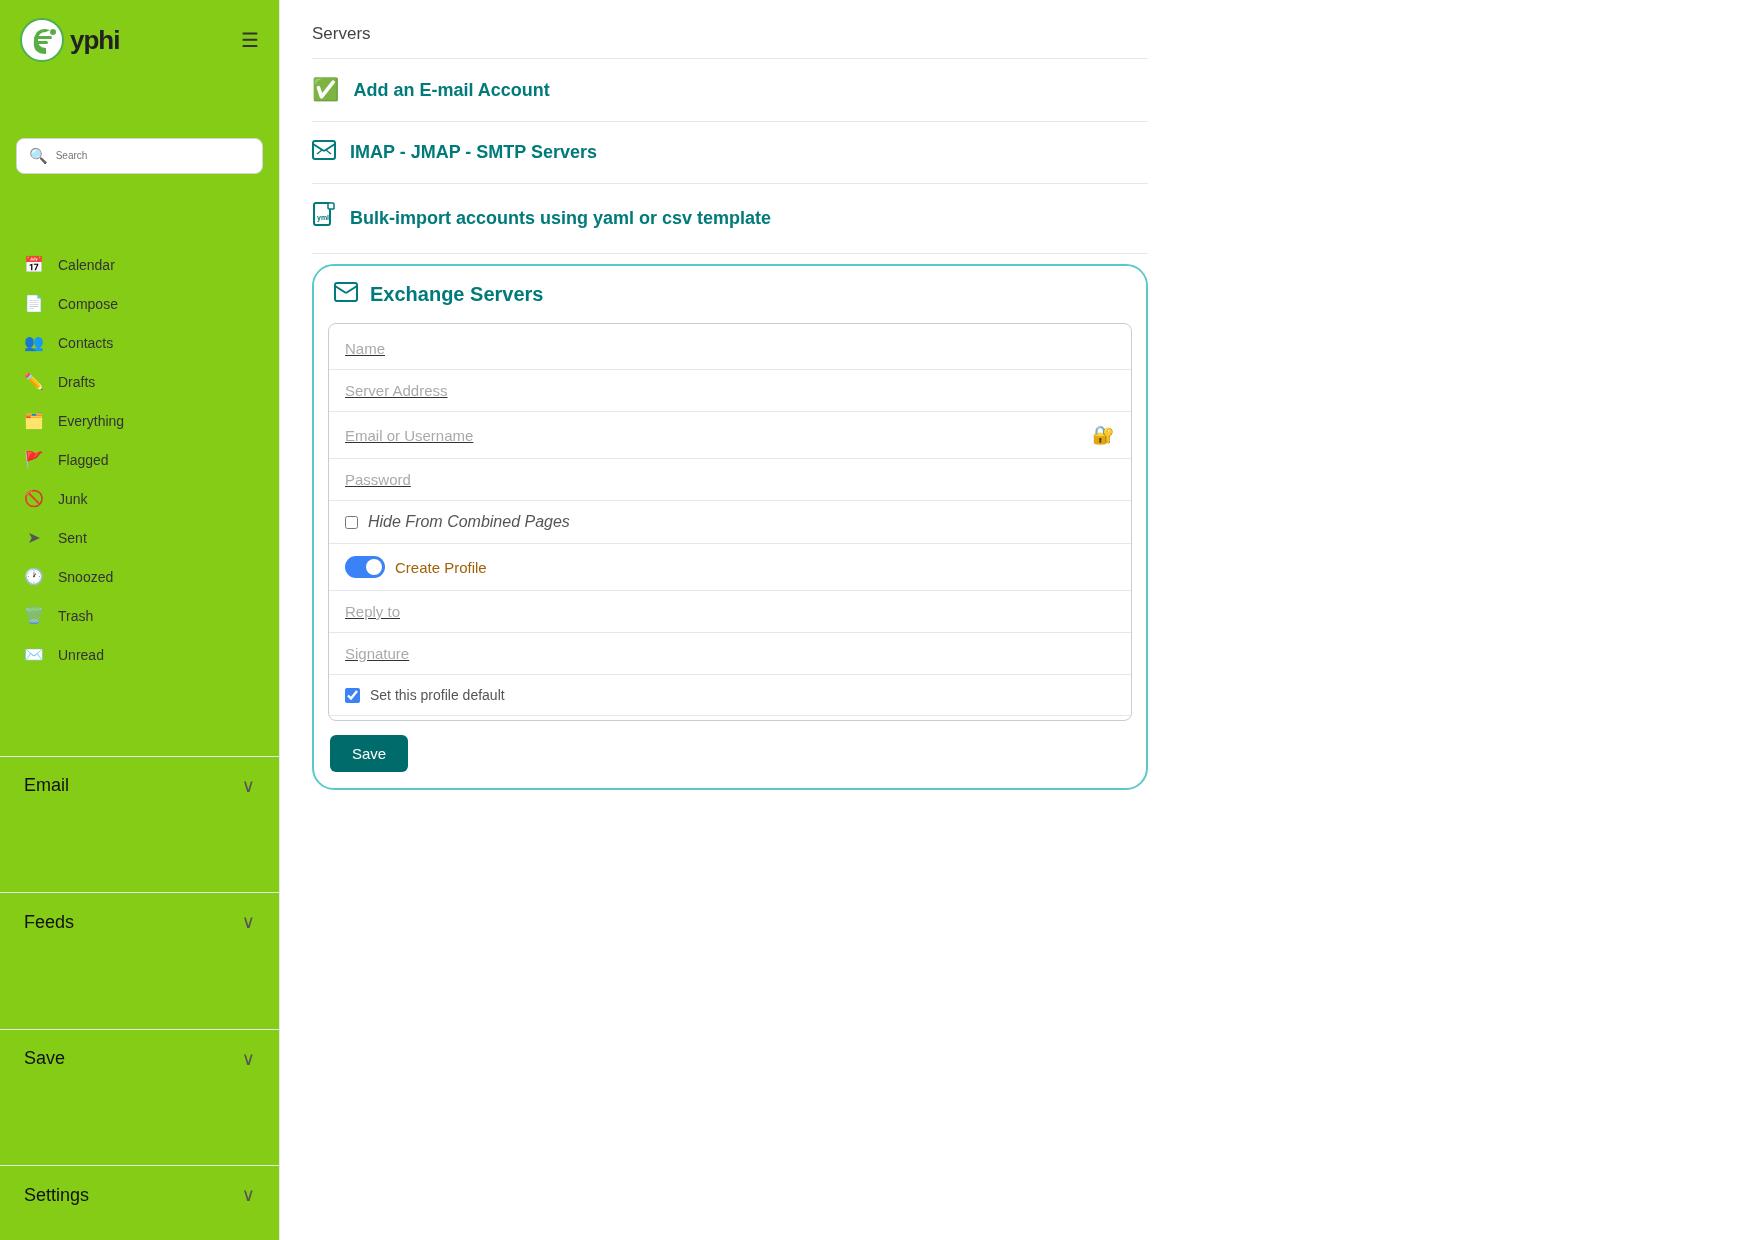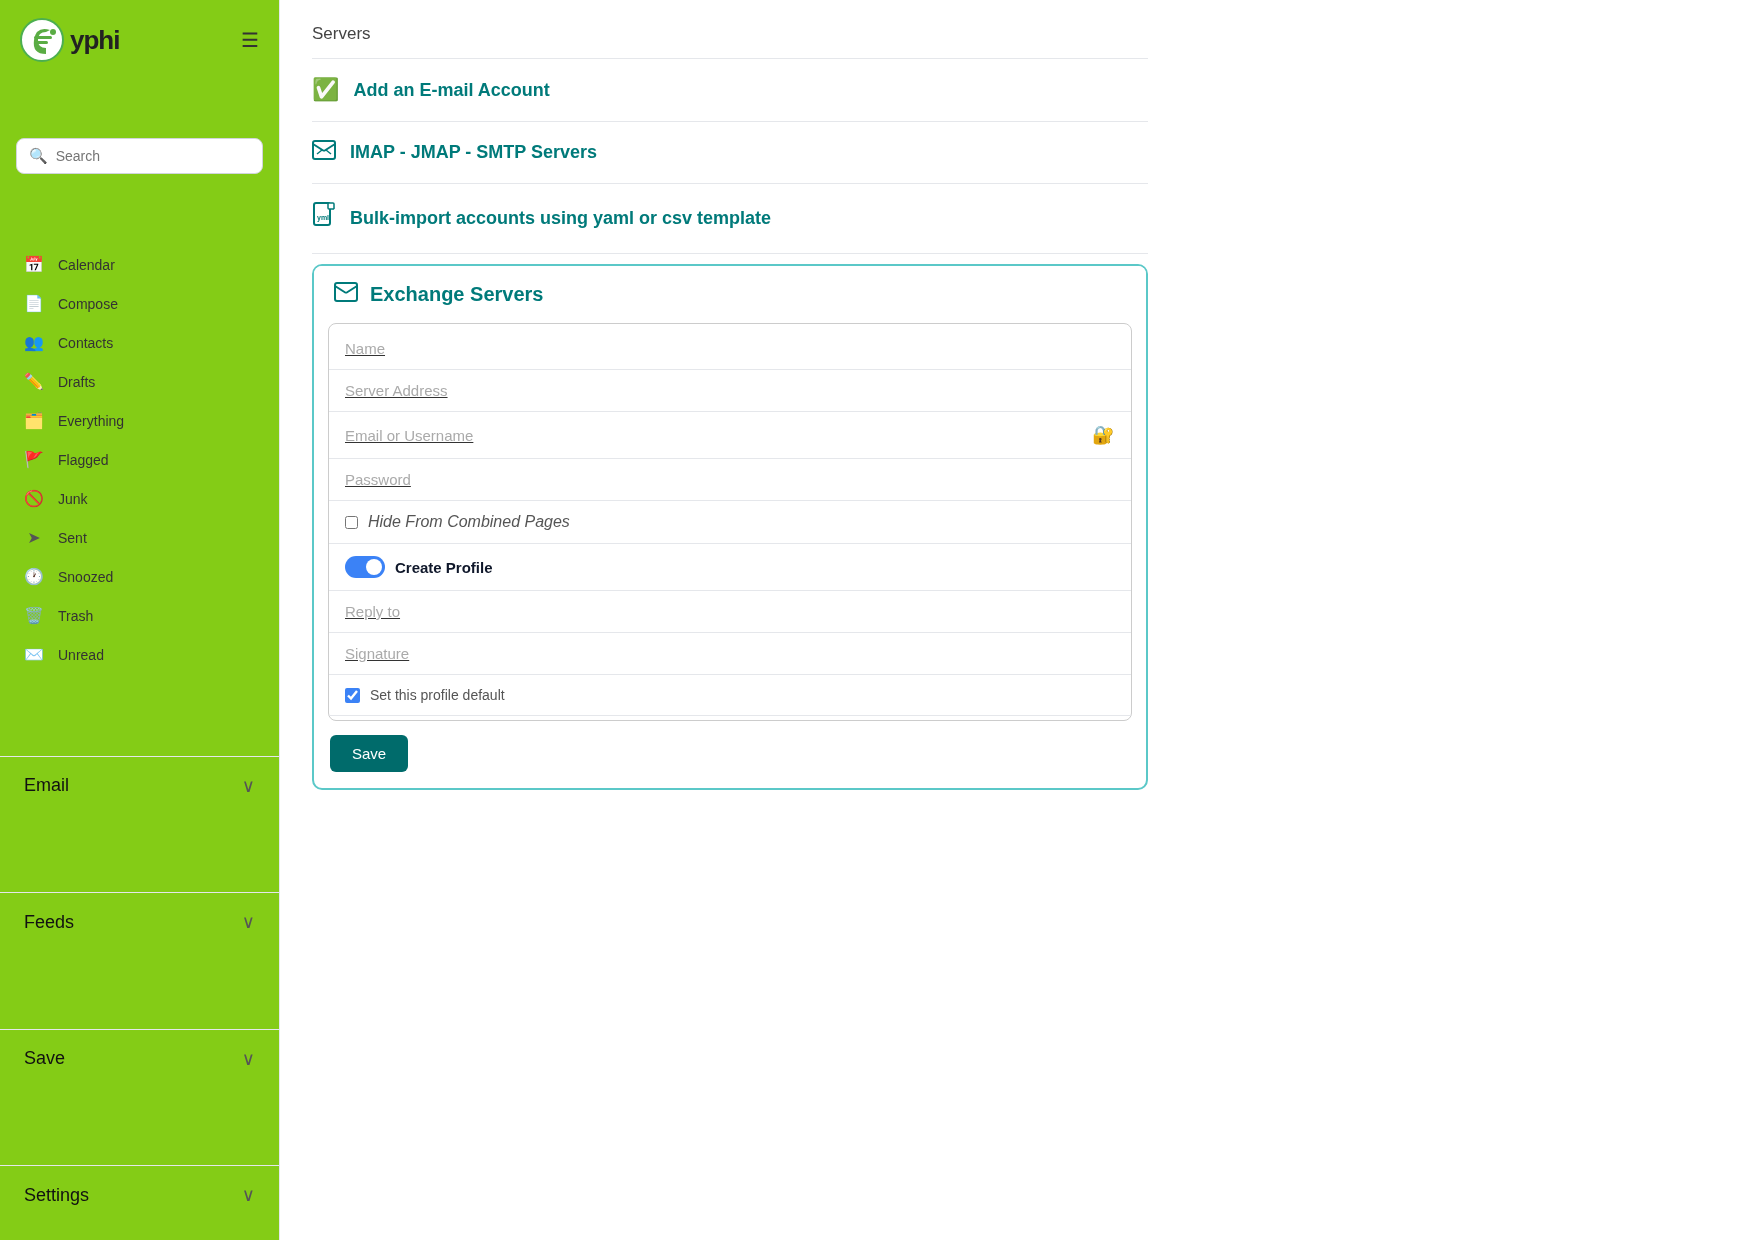--- a/index.html
+++ b/index.html
@@ -43,21 +43,21 @@
       align-items: center;
       border: 1.5px solid #d1d5db;
       border-radius: 8px;
       padding: 8px 12px;
       gap: 8px;
       background: #fff;
     }
     .search-box input {
       border: none;
       outline: none;
-      font-size: 14px;
+      font-size: 10px;
       color: #888;
       background: transparent;
       width: 100%;
     }
     .search-icon-svg { color: #888; font-size: 15px; }
 
     .nav-item {
       display: flex;
       align-items: center;
       gap: 14px;
@@ -191,21 +191,21 @@
     .toggle-switch::after {
       content: '';
       position: absolute;
       top: 3px;
       right: 3px;
       width: 16px;
       height: 16px;
       background: white;
       border-radius: 50%;
     }
-    .toggle-label { font-size: 15px; color: #0f172a; font-weight: 700; }
+    .toggle-label { font-size: 15px; color: #a16207; font-weight: 400; }
 
     .checkbox-default-row {
       display: flex;
       align-items: center;
       gap: 10px;
       padding: 12px 16px;
       border-bottom: 1px solid #e5e7eb;
     }
     .checkbox-default-row input[type=checkbox] { accent-color: #3b82f6; width: 15px; height: 15px; }
     .checkbox-default-row label { font-size: 14px; color: #555; }
@@ -355,21 +355,21 @@
         <svg width="24" height="28" viewBox="0 0 24 28" fill="none" xmlns="http://www.w3.org/2000/svg">
           <rect x="2" y="1" width="16" height="22" rx="2" stroke="#007a7a" stroke-width="2" fill="none"></rect>
           <path d="M16 1 L22 7" stroke="#007a7a" stroke-width="2"></path>
           <rect x="16" y="1" width="6" height="6" rx="1" fill="white" stroke="#007a7a" stroke-width="1.5"></rect>
           <text x="5" y="18" font-size="7" fill="#007a7a" font-weight="bold">yml</text>
         </svg>
       </span>
       <span class="row-label">Bulk-import accounts using yaml or csv template</span>
     </div>
 
-    <div class="exchange-box" style="position:relative;">
+    <div class="exchange-box" style="position:relative;border-radius:22px;">
       <div class="exchange-header">
         <span class="exc-icon">
           <svg width="24" height="20" viewBox="0 0 24 20" fill="none" xmlns="http://www.w3.org/2000/svg">
             <rect x="1" y="1" width="22" height="18" rx="2" stroke="#007a7a" stroke-width="2" fill="none"></rect>
             <line x1="1" y1="4" x2="12" y2="11" stroke="#007a7a" stroke-width="2"></line>
             <line x1="23" y1="4" x2="12" y2="11" stroke="#007a7a" stroke-width="2"></line>
           </svg>
         </span>
         <span class="exc-title">Exchange Servers</span>
       </div>

